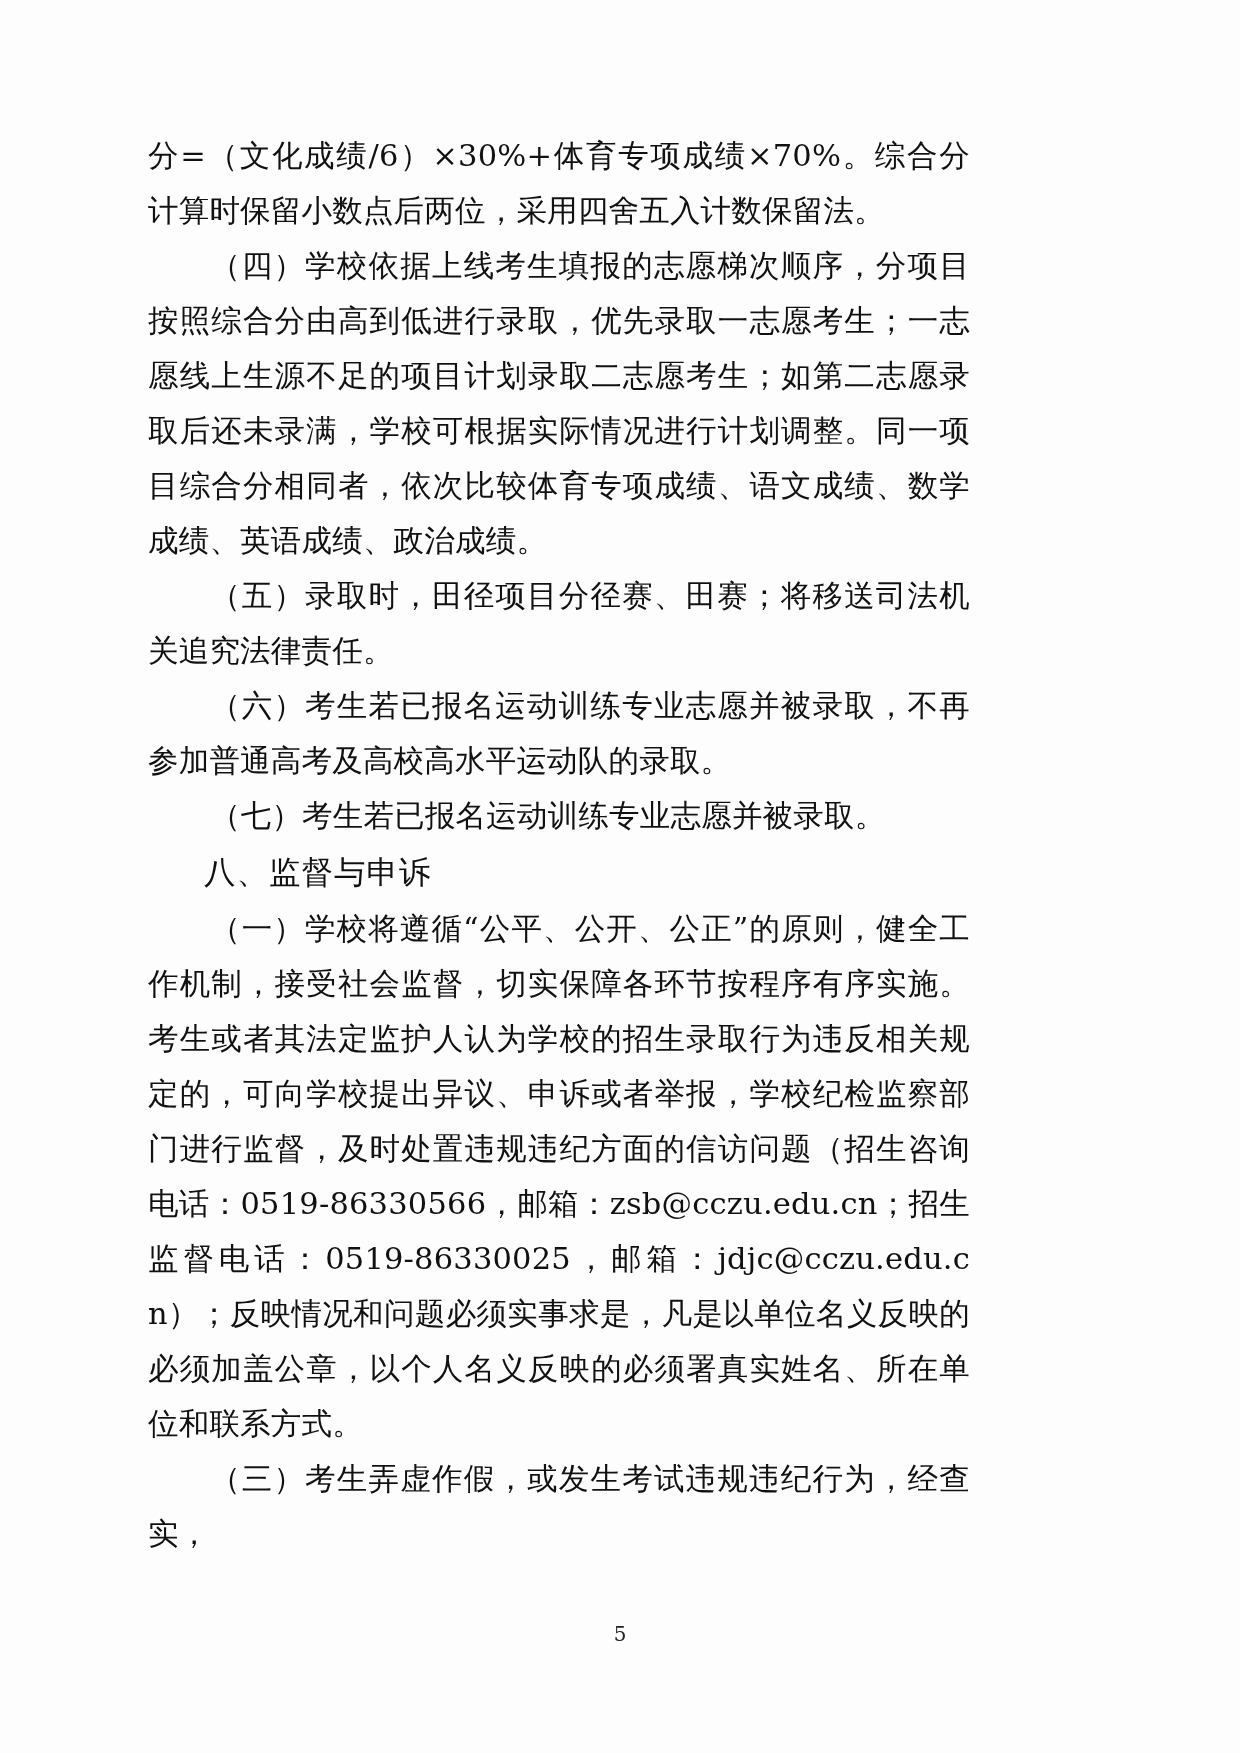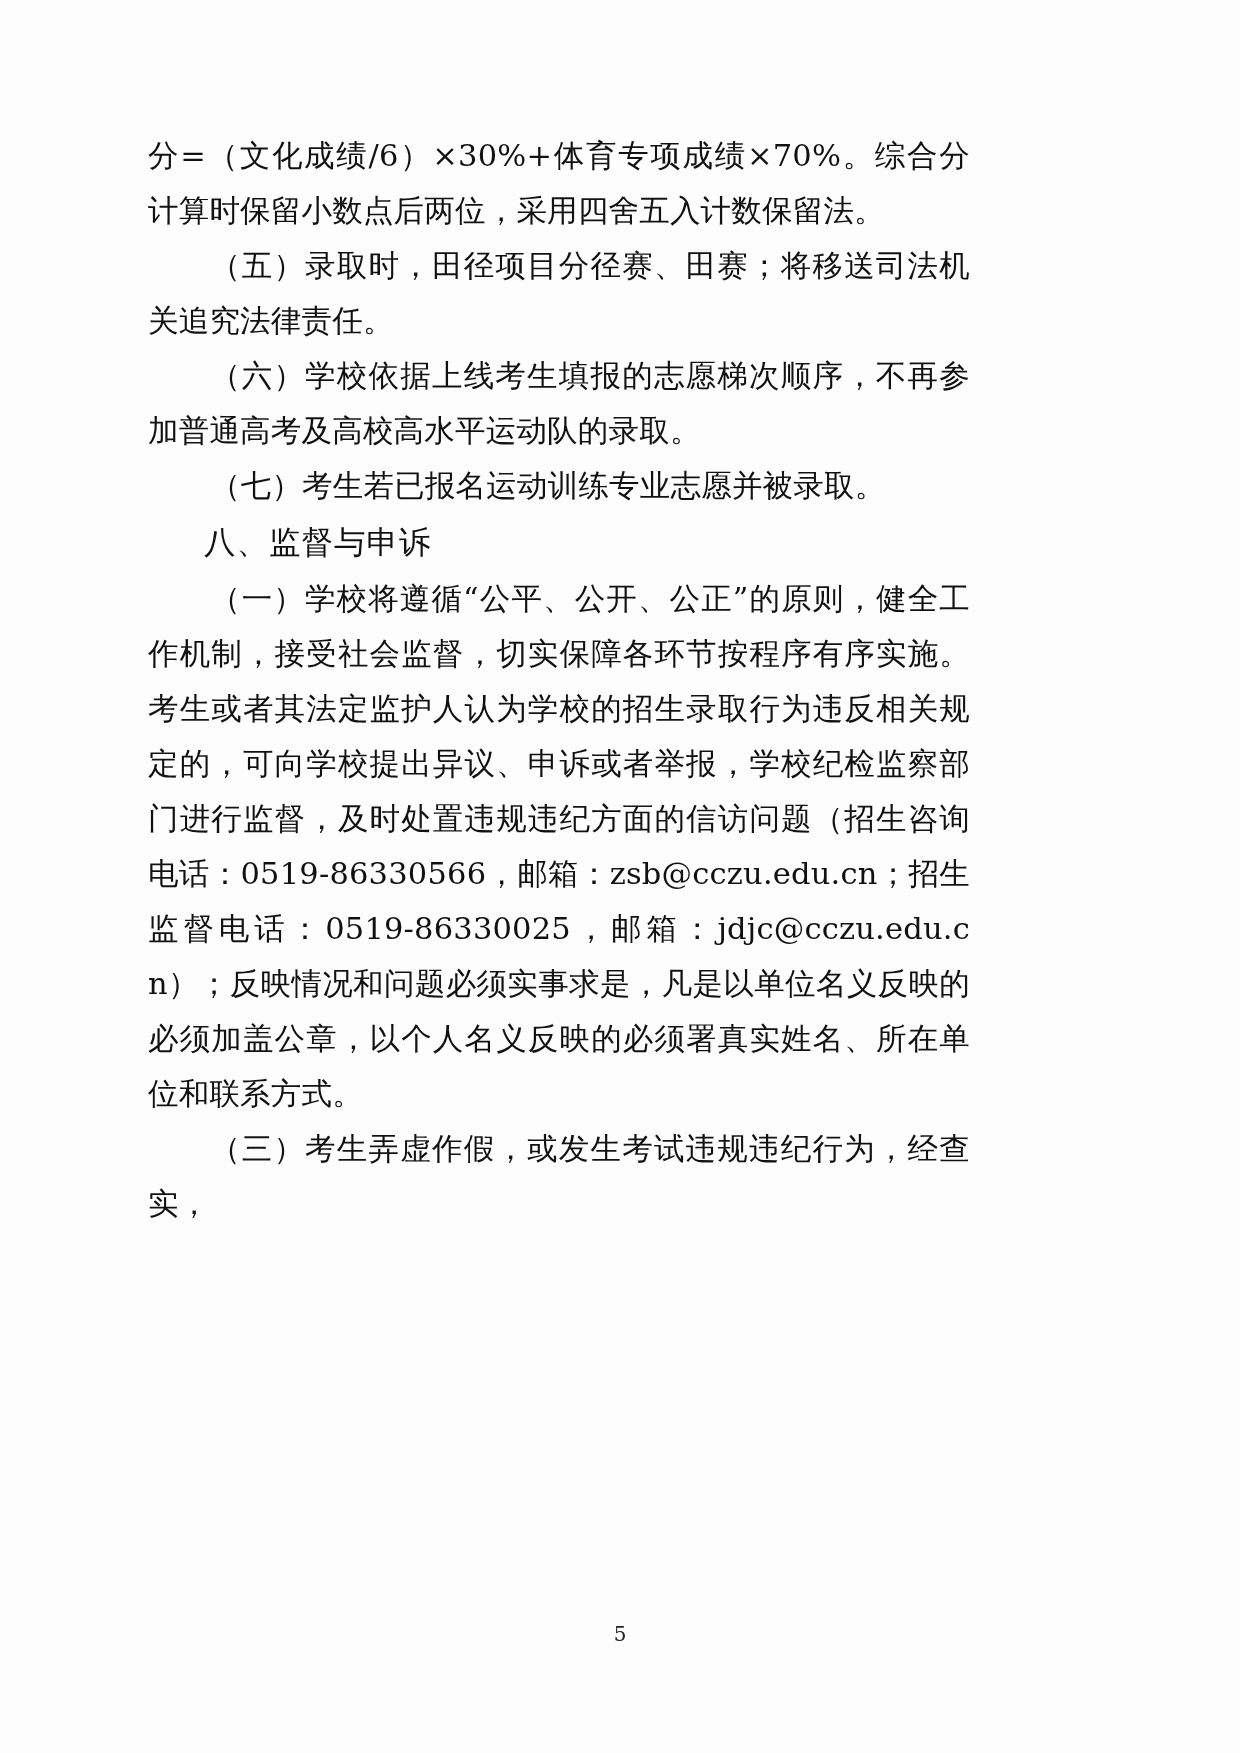--- a/index.html
+++ b/index.html
@@ -60,24 +60,25 @@
   }
 </style>
 </head>
 <body>
 
 <div class="page">
   <div class="content">
 
     <p class="body-text">分=（文化成绩/6）×30%+体育专项成绩×70%。综合分计算时保留小数点后两位，采用四舍五入计数保留法。</p>
 
+    <p class="body-text indent">（四）学校依据上线考生填报的志愿梯次顺序，分项目按照综合分由高到低进行录取，优先录取一志愿考生；一志愿线上生源不足的项目计划录取二志愿考生；如第二志愿录取后还未录满，学校可根据实际情况进行计划调整。同一项目综合分相同者，依次比较体育专项成绩、语文成绩、数学成绩、英语成绩、政治成绩。</p>
 
     <p class="body-text indent">（五）录取时，田径项目分径赛、田赛；将移送司法机关追究法律责任。</p>
 
-    <p class="body-text indent">（六）学校依据上线考生填报的志愿梯次顺序，不再参加普通高考及高校高水平运动队的录取。</p>
+    <p class="body-text indent">（六）考生若已报名运动训练专业志愿并被录取，不再参加普通高考及高校高水平运动队的录取。</p>
 
     <p class="body-text indent">（七）考生若已报名运动训练专业志愿并被录取。</p>
 
     <h2 class="section-heading">八、监督与申诉</h2>
 
     <p class="body-text indent">（一）学校将遵循“公平、公开、公正”的原则，健全工作机制，接受社会监督，切实保障各环节按程序有序实施。考生或者其法定监护人认为学校的招生录取行为违反相关规定的，可向学校提出异议、申诉或者举报，学校纪检监察部门进行监督，及时处置违规违纪方面的信访问题（招生咨询电话：0519-86330566，邮箱：zsb@cczu.edu.cn；招生监督电话：0519-86330025，邮箱：jdjc@cczu.edu.cn）；反映情况和问题必须实事求是，凡是以单位名义反映的必须加盖公章，以个人名义反映的必须署真实姓名、所在单位和联系方式。</p>
 
 
     <p class="body-text indent">（三）考生弄虚作假，或发生考试违规违纪行为，经查实，</p>
 

